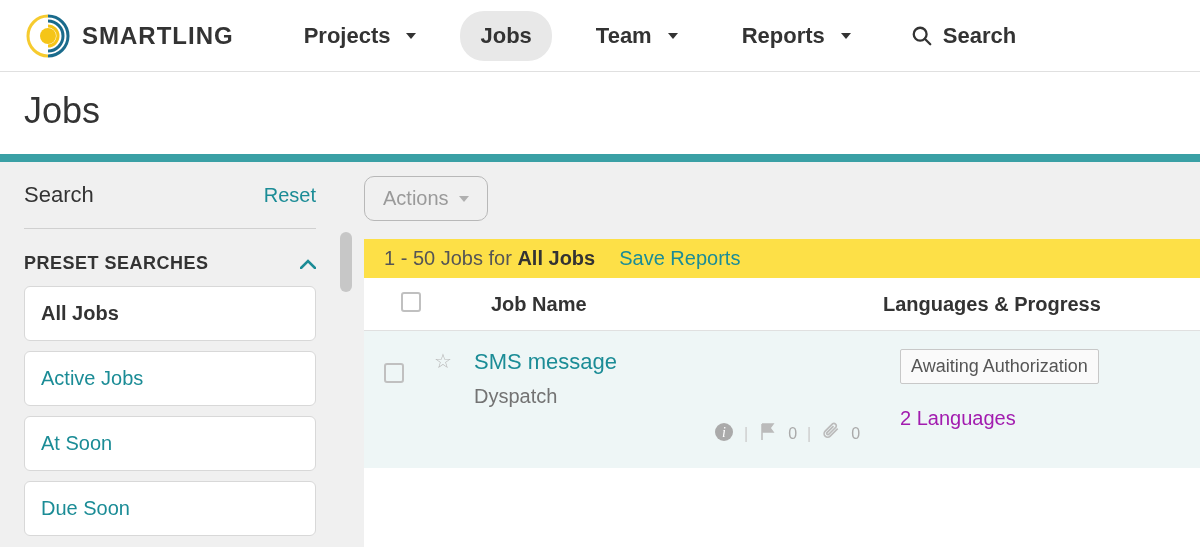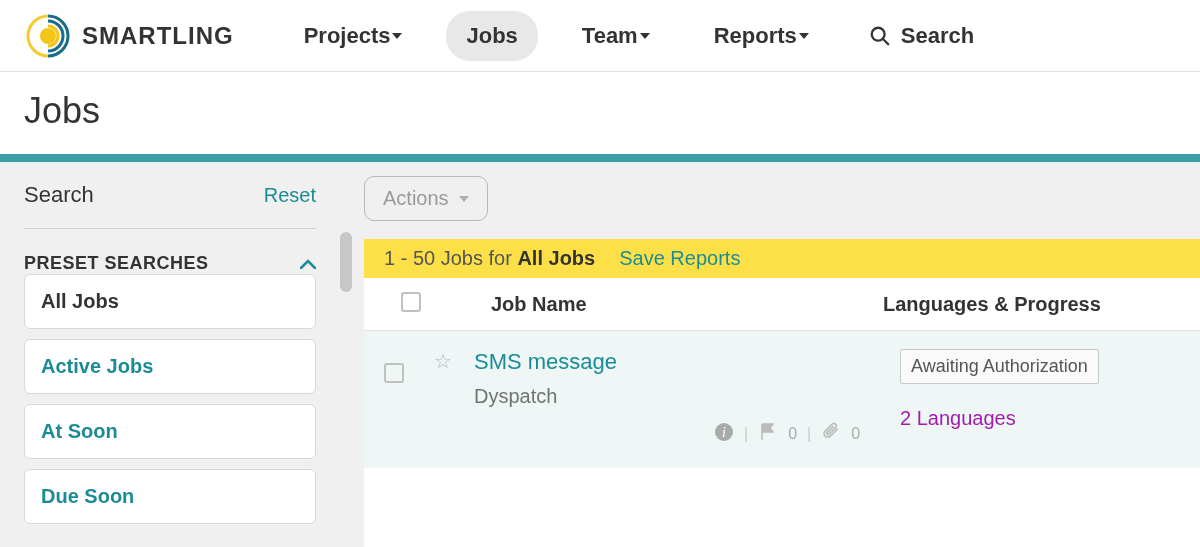--- a/index.html
+++ b/index.html
@@ -41,21 +41,21 @@
     }
     .nav-item {
       font-size: 22px;
       font-weight: 700;
       color: #333;
       cursor: pointer;
       padding: 12px 20px;
       border-radius: 24px;
       display: flex;
       align-items: center;
-      gap: 2px;
+      gap: 16px;
     }
     .nav-item.active {
       background: #e8e8e8;
     }
     .caret {
       width: 0;
       height: 0;
       border-left: 5px solid transparent;
       border-right: 5px solid transparent;
       border-top: 6px solid #333;
@@ -106,40 +106,40 @@
     }
     .reset-link {
       font-size: 20px;
       color: #1b8c96;
       cursor: pointer;
     }
     .preset-header {
       display: flex;
       justify-content: space-between;
       align-items: center;
+      margin-bottom: 12px;
     }
     .preset-title {
       font-size: 18px;
       font-weight: 700;
       letter-spacing: 0.5px;
       color: #333;
     }
     .chevron-up {
       color: #1b8c96;
       font-size: 18px;
     }
     .preset-item {
       background: #fff;
       border: 1px solid #d8d8d8;
       border-radius: 6px;
       padding: 15px 16px;
       margin-bottom: 10px;
       font-size: 20px;
       cursor: pointer;
-      font-weight: bold;
     }
     .preset-item.selected {
       color: #333;
       font-weight: 700;
     }
     .preset-item.link {
       color: #1b8c96;
     }
     .main {
       flex: 1;

